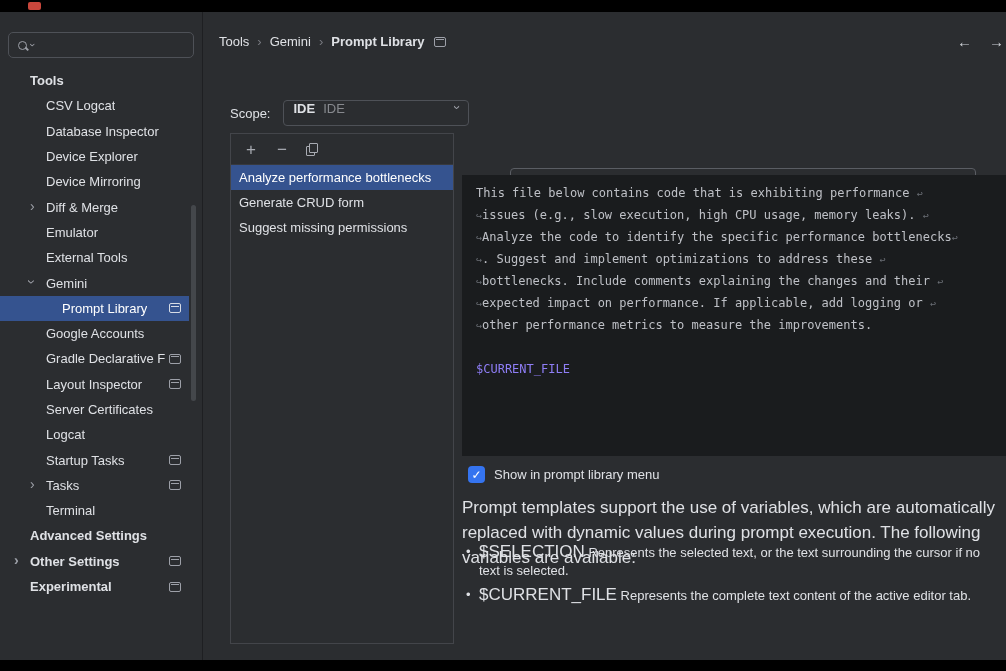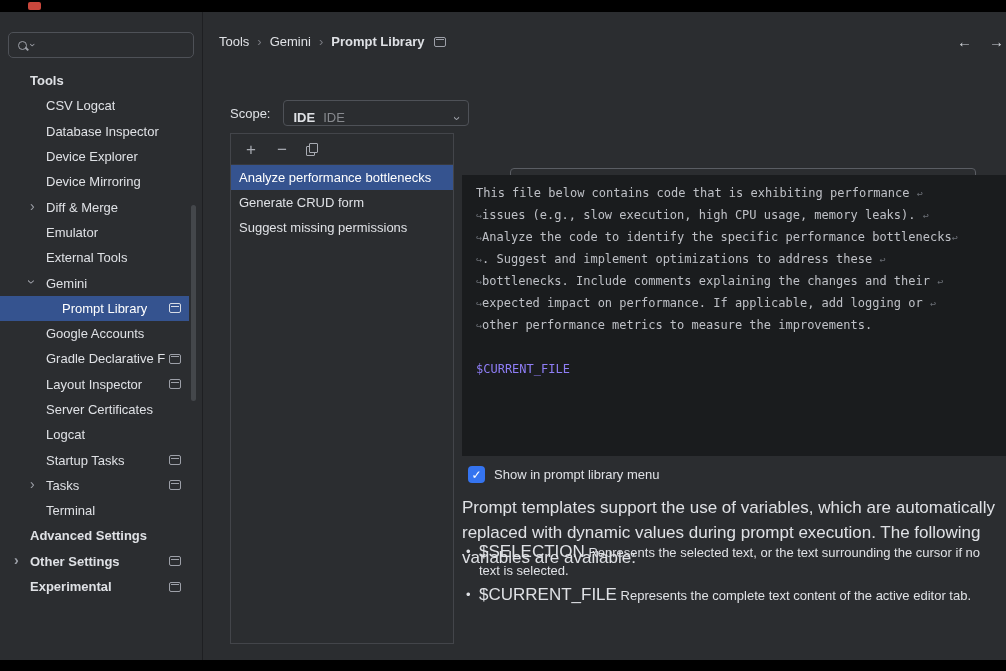--- a/index.html
+++ b/index.html
@@ -32,21 +32,21 @@
   
   .main { position:absolute; left:204px; top:0; right:0; bottom:0; }
   .crumbs { position:absolute; left:15px; top:22px; display:flex; align-items:center; font-size:13px; }
   .crumb-sep { color:#787a80; margin:0 8px; font-size:13px; }
   .crumb-last { font-weight:bold; }
   .crumbs .win { margin-left:10px; }
   .nav { position:absolute; top:21px; right:2px; display:flex; gap:17px; font-size:15px; color:#d0d3d8; }
   .nav span { cursor:pointer; }
 
   .scope-row { position:absolute; left:26px; top:88px; display:flex; align-items:center; font-size:13px; }
-  .dropdown { margin-left:13px; width:186px; height:26px; border:1px solid #4e5157; border-radius:4px; display:flex; align-items:flex-end; padding:0 9px; background:#2b2d30; cursor:pointer; }
+  .dropdown { margin-left:13px; width:186px; height:26px; border:1px solid #4e5157; border-radius:4px; display:flex; align-items:flex-start; padding:0 9px; background:#2b2d30; cursor:pointer; }
   .dd-val { font-weight:bold; }
   .dd-sec { color:#87898e; margin-left:8px; }
   .dd-chev { margin-left:auto; color:#9da0a8; transform:rotate(90deg); font-size:13px; line-height:1; }
 
   .plist { position:absolute; left:26px; top:121px; width:224px; height:511px; border:1px solid #43454a; background:#2b2d30; }
   .plist-toolbar { height:31px; display:flex; align-items:center; padding-left:13px; gap:17px; border-bottom:1px solid #37393e; }
   .tb-btn { color:#a8abb2; font-size:17px; line-height:1; cursor:pointer; width:14px; text-align:center; }
   .copy { width:11px; height:12px; position:relative; cursor:pointer; }
   .copy::before { content:""; position:absolute; left:0; top:3px; width:7px; height:8px; border:1px solid #a8abb2; border-radius:1px; }
   .copy::after { content:""; position:absolute; left:3px; top:0; width:7px; height:8px; border:1px solid #a8abb2; border-radius:1px; background:#2b2d30; }

